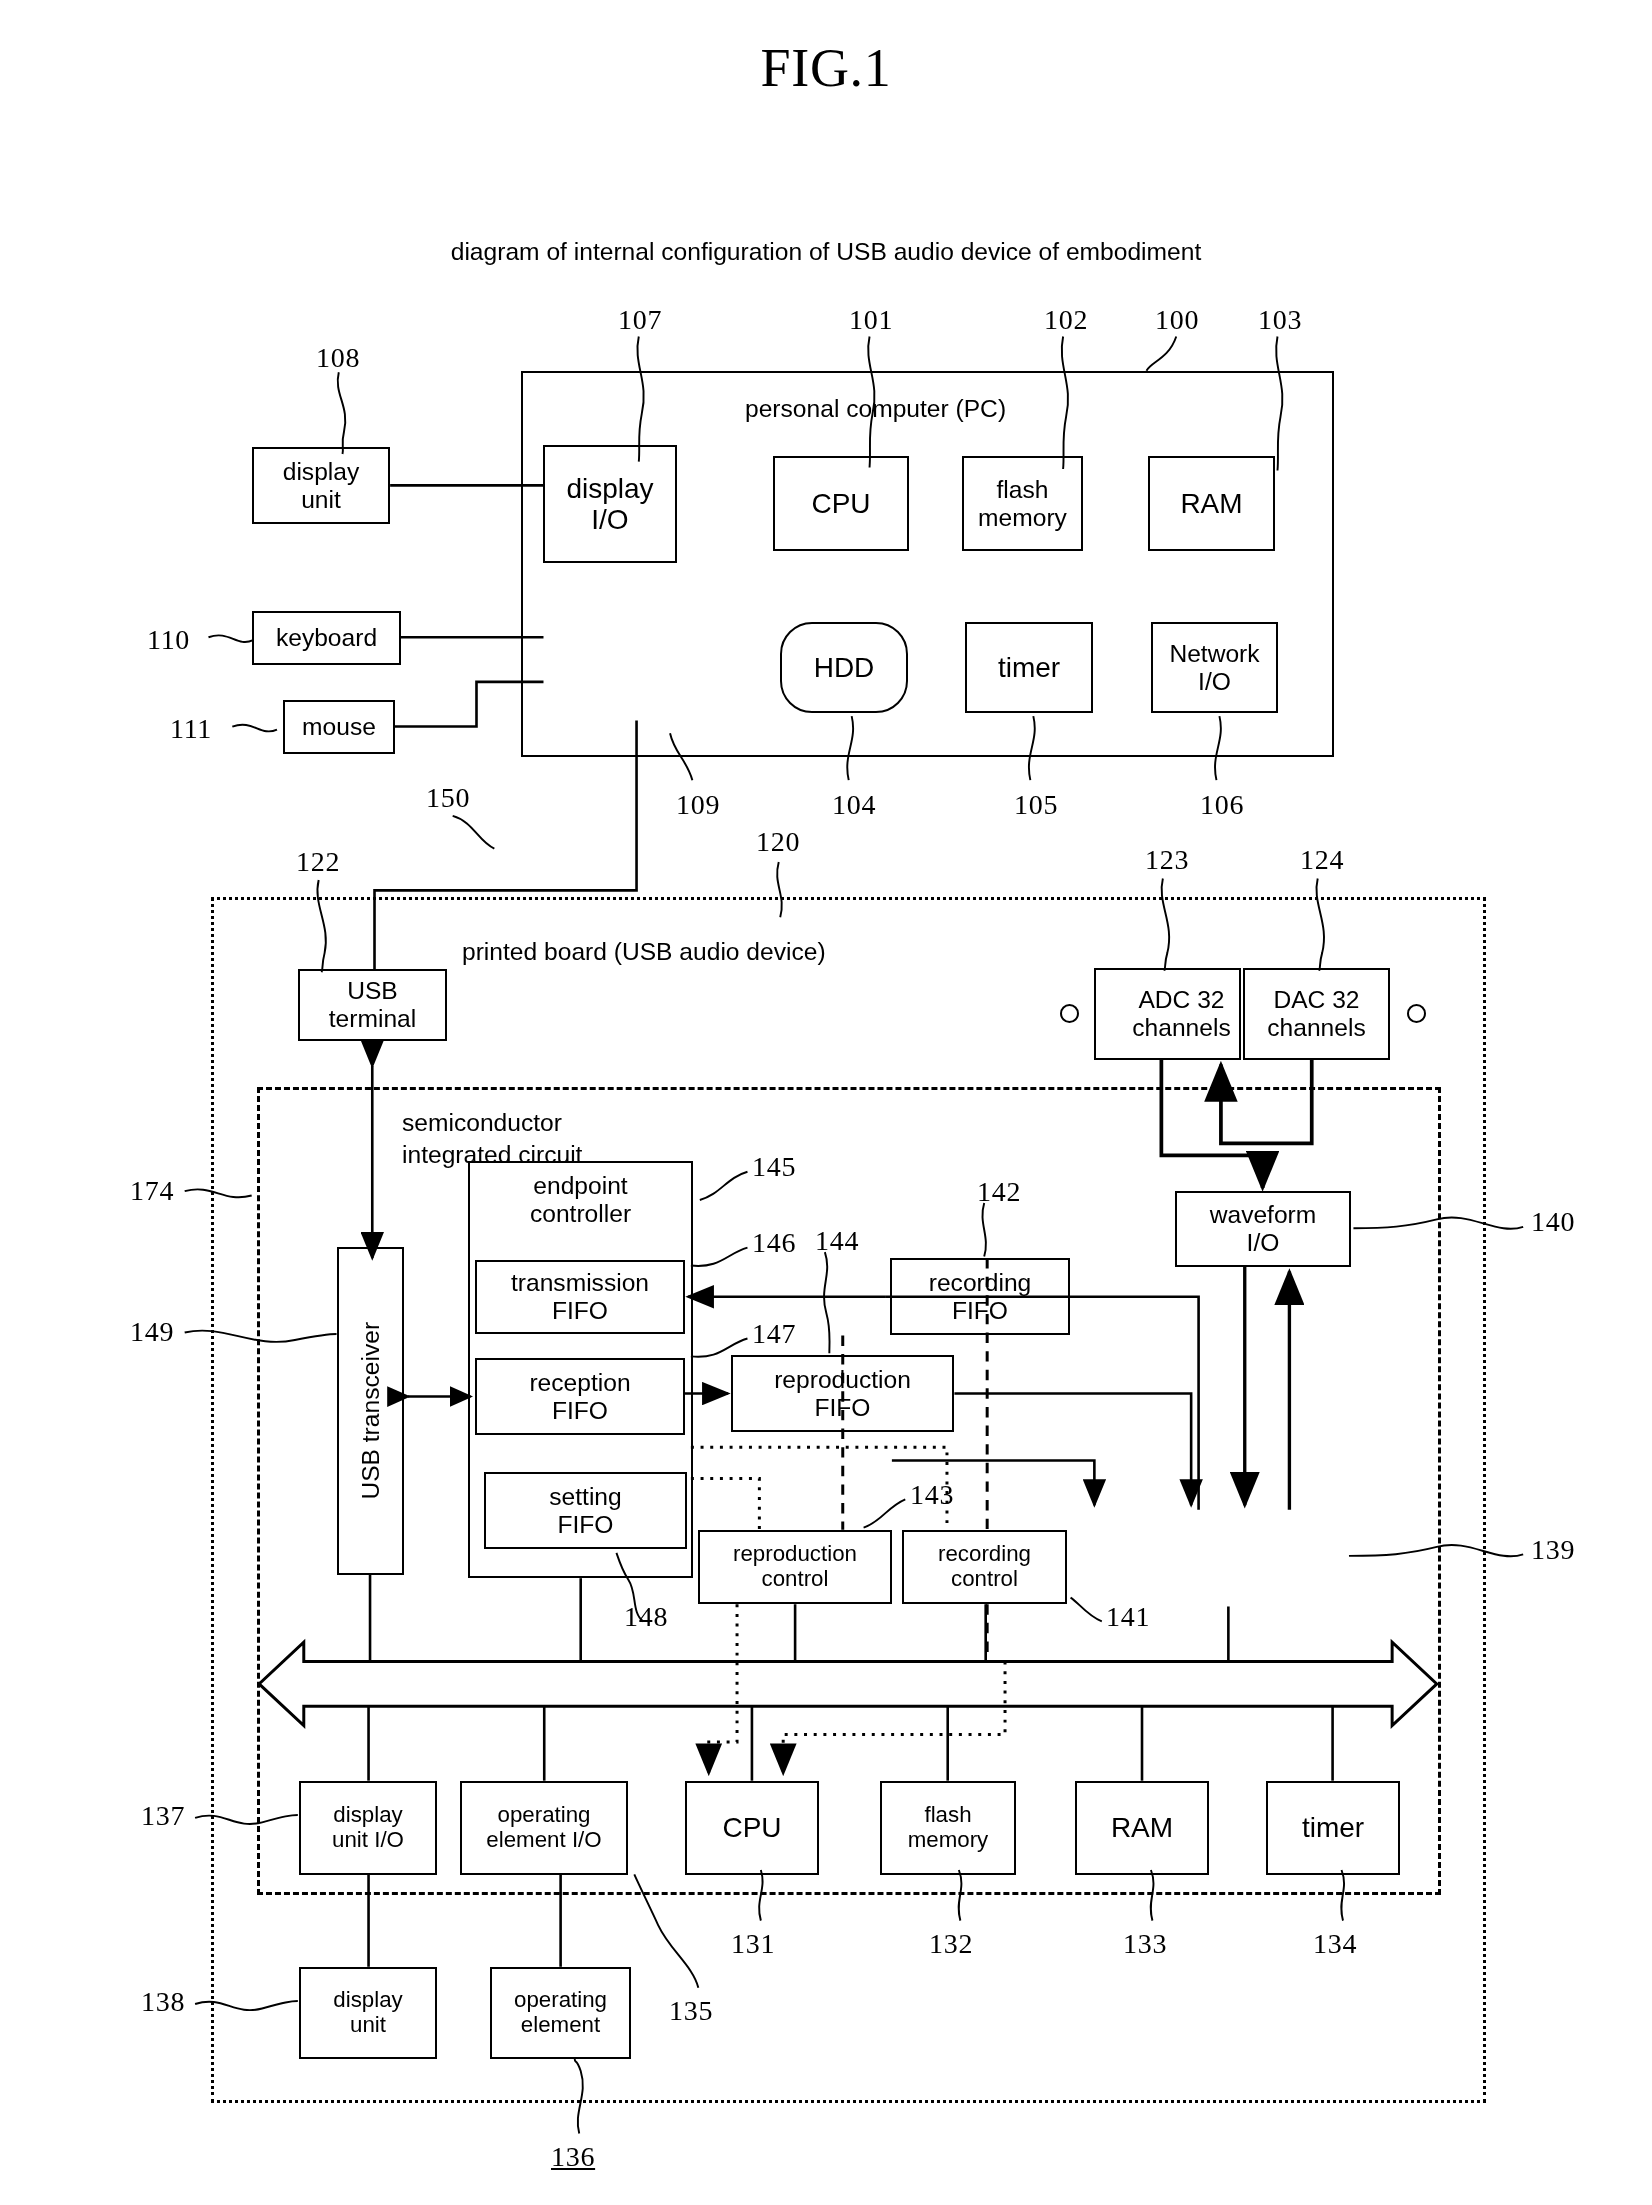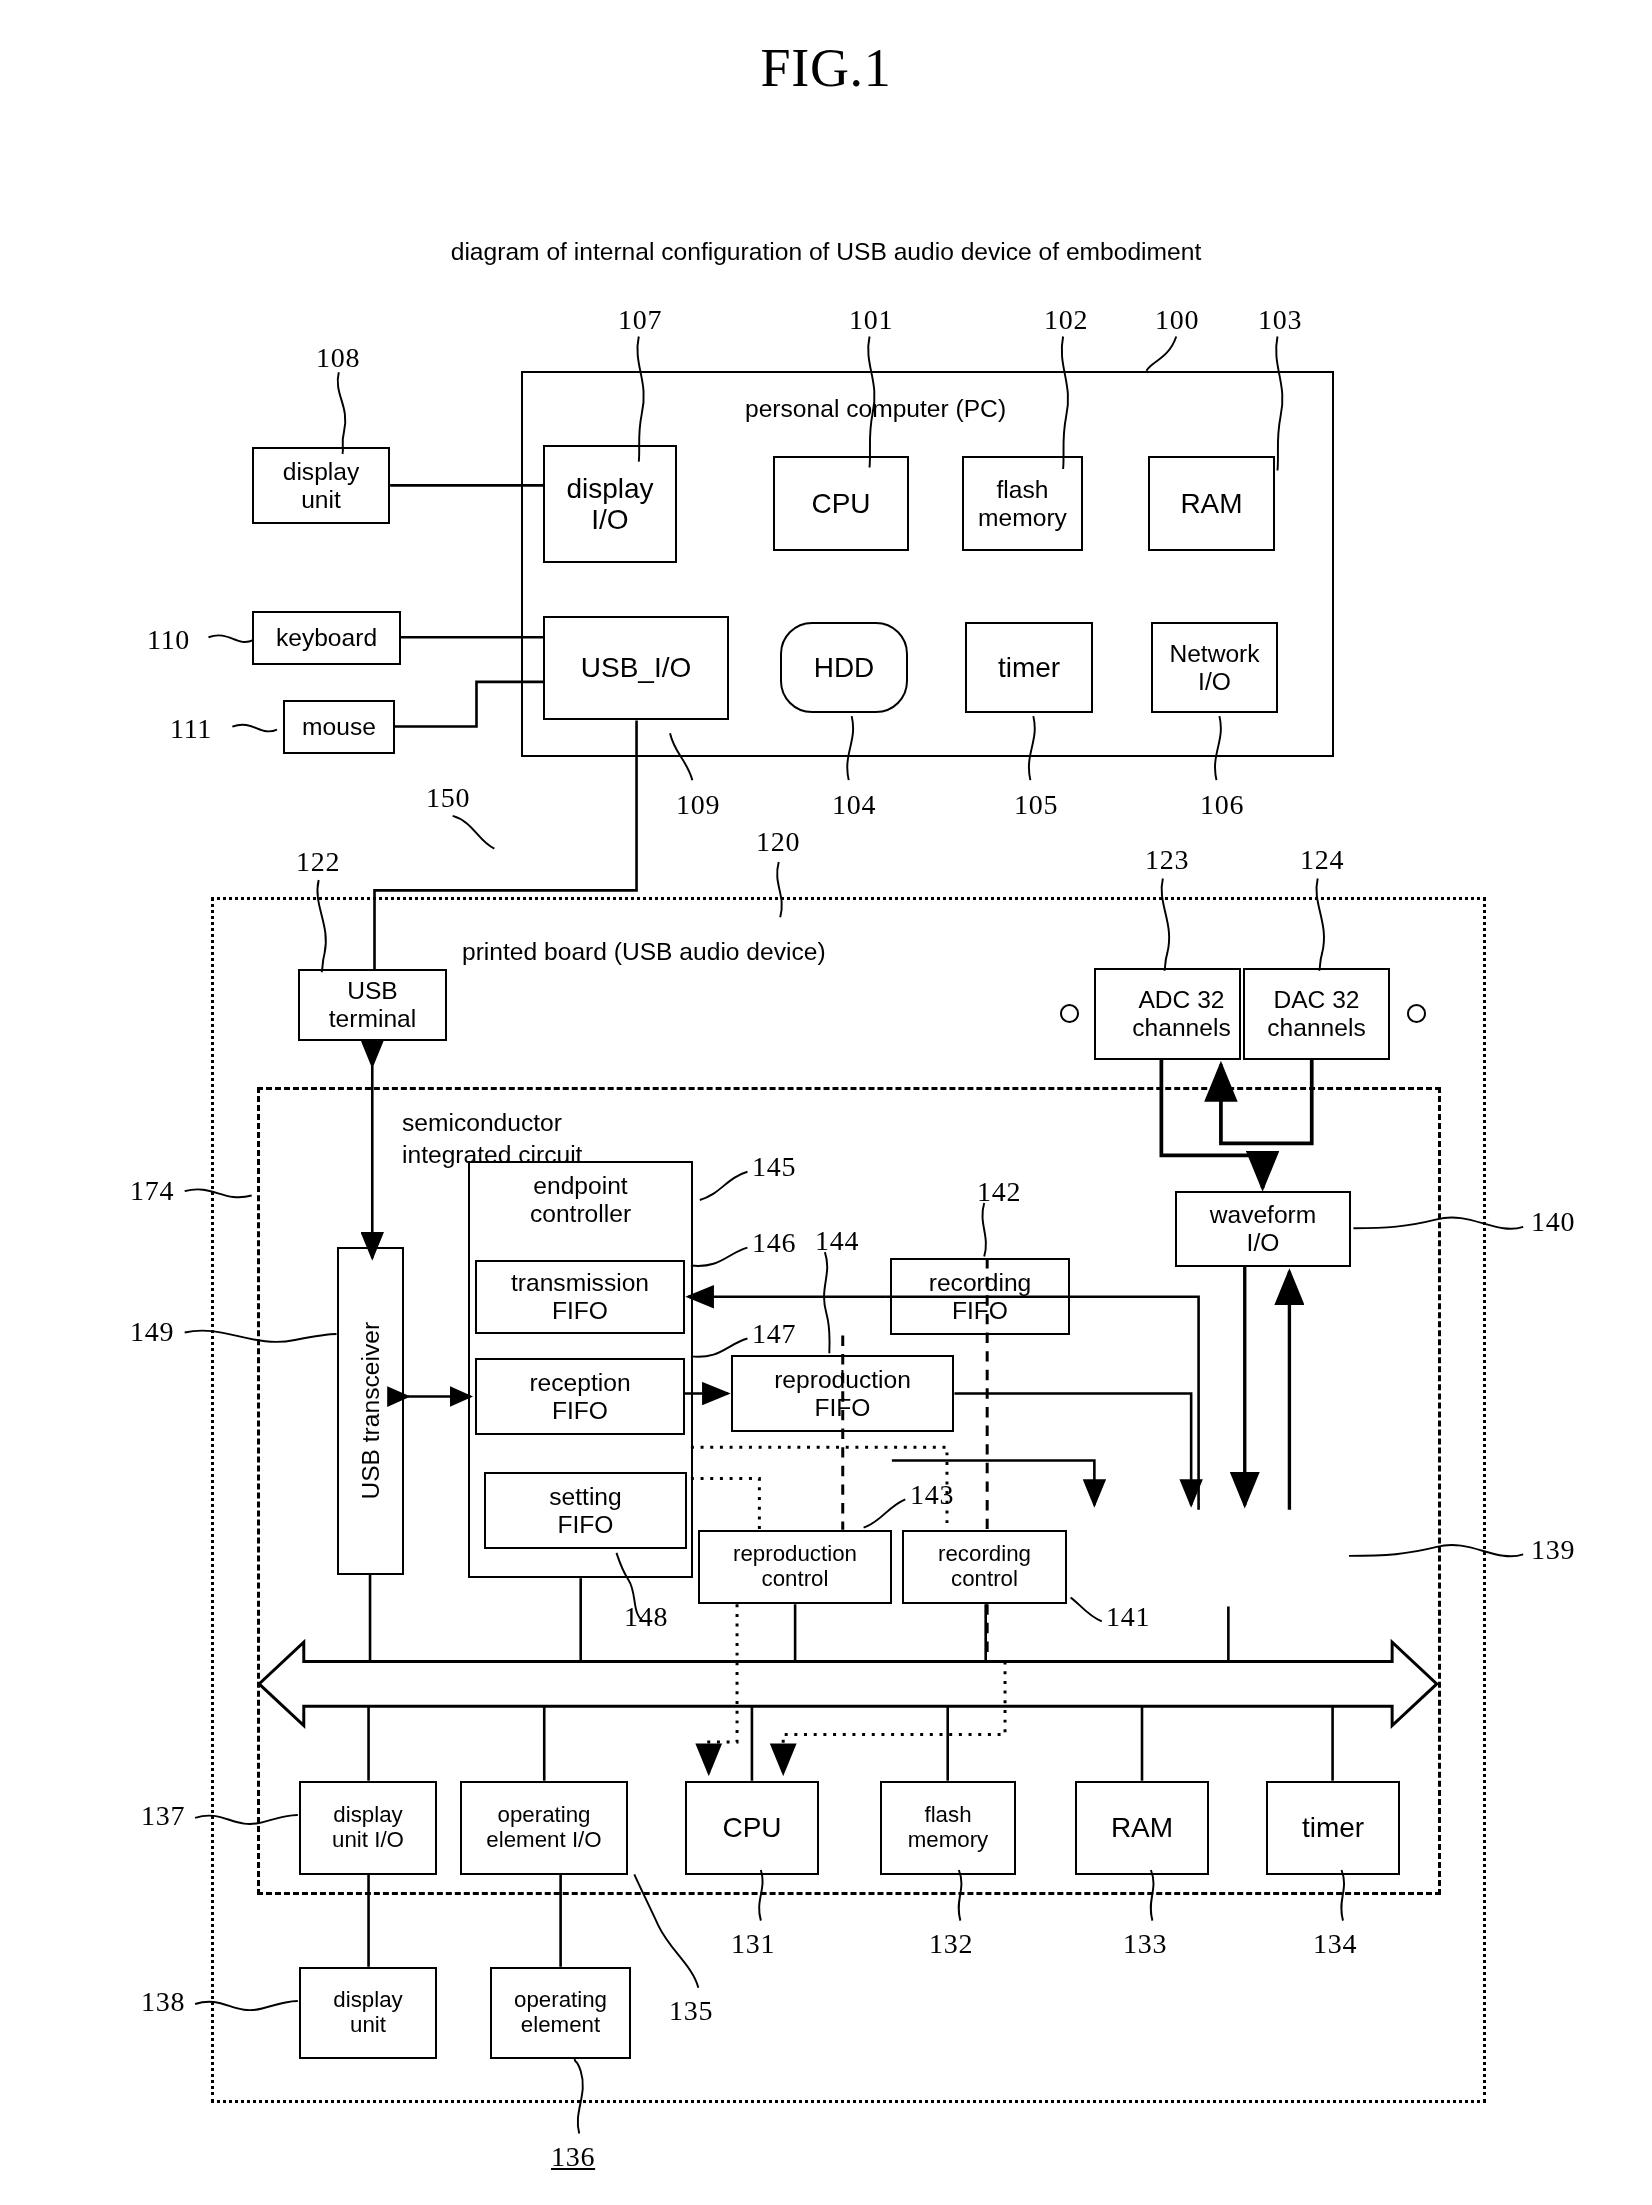--- a/index.html
+++ b/index.html
@@ -55,23 +55,20 @@
   <div class="box big" style="left:773px;top:456px;width:136px;height:95px;">
     <span class="ml">CPU</span>
   </div>
   <div class="box" style="left:962px;top:456px;width:121px;height:95px;">
     <span class="ml">flash<br>memory</span>
   </div>
   <div class="box big" style="left:1148px;top:456px;width:127px;height:95px;">
     <span class="ml">RAM</span>
   </div>
 
-  <div class="box big" style="left:543px;top:616px;width:186px;height:104px;">
-    <span class="ml">USB_I/O</span>
-  </div>
   <div class="box big" style="left:780px;top:622px;width:128px;height:91px;border-radius:32px;">
     <span class="ml">HDD</span>
   </div>
   <div class="box big" style="left:965px;top:622px;width:128px;height:91px;">
     <span class="ml">timer</span>
   </div>
   <div class="box" style="left:1151px;top:622px;width:127px;height:91px;">
     <span class="ml">Network<br>I/O</span>
   </div>
 

